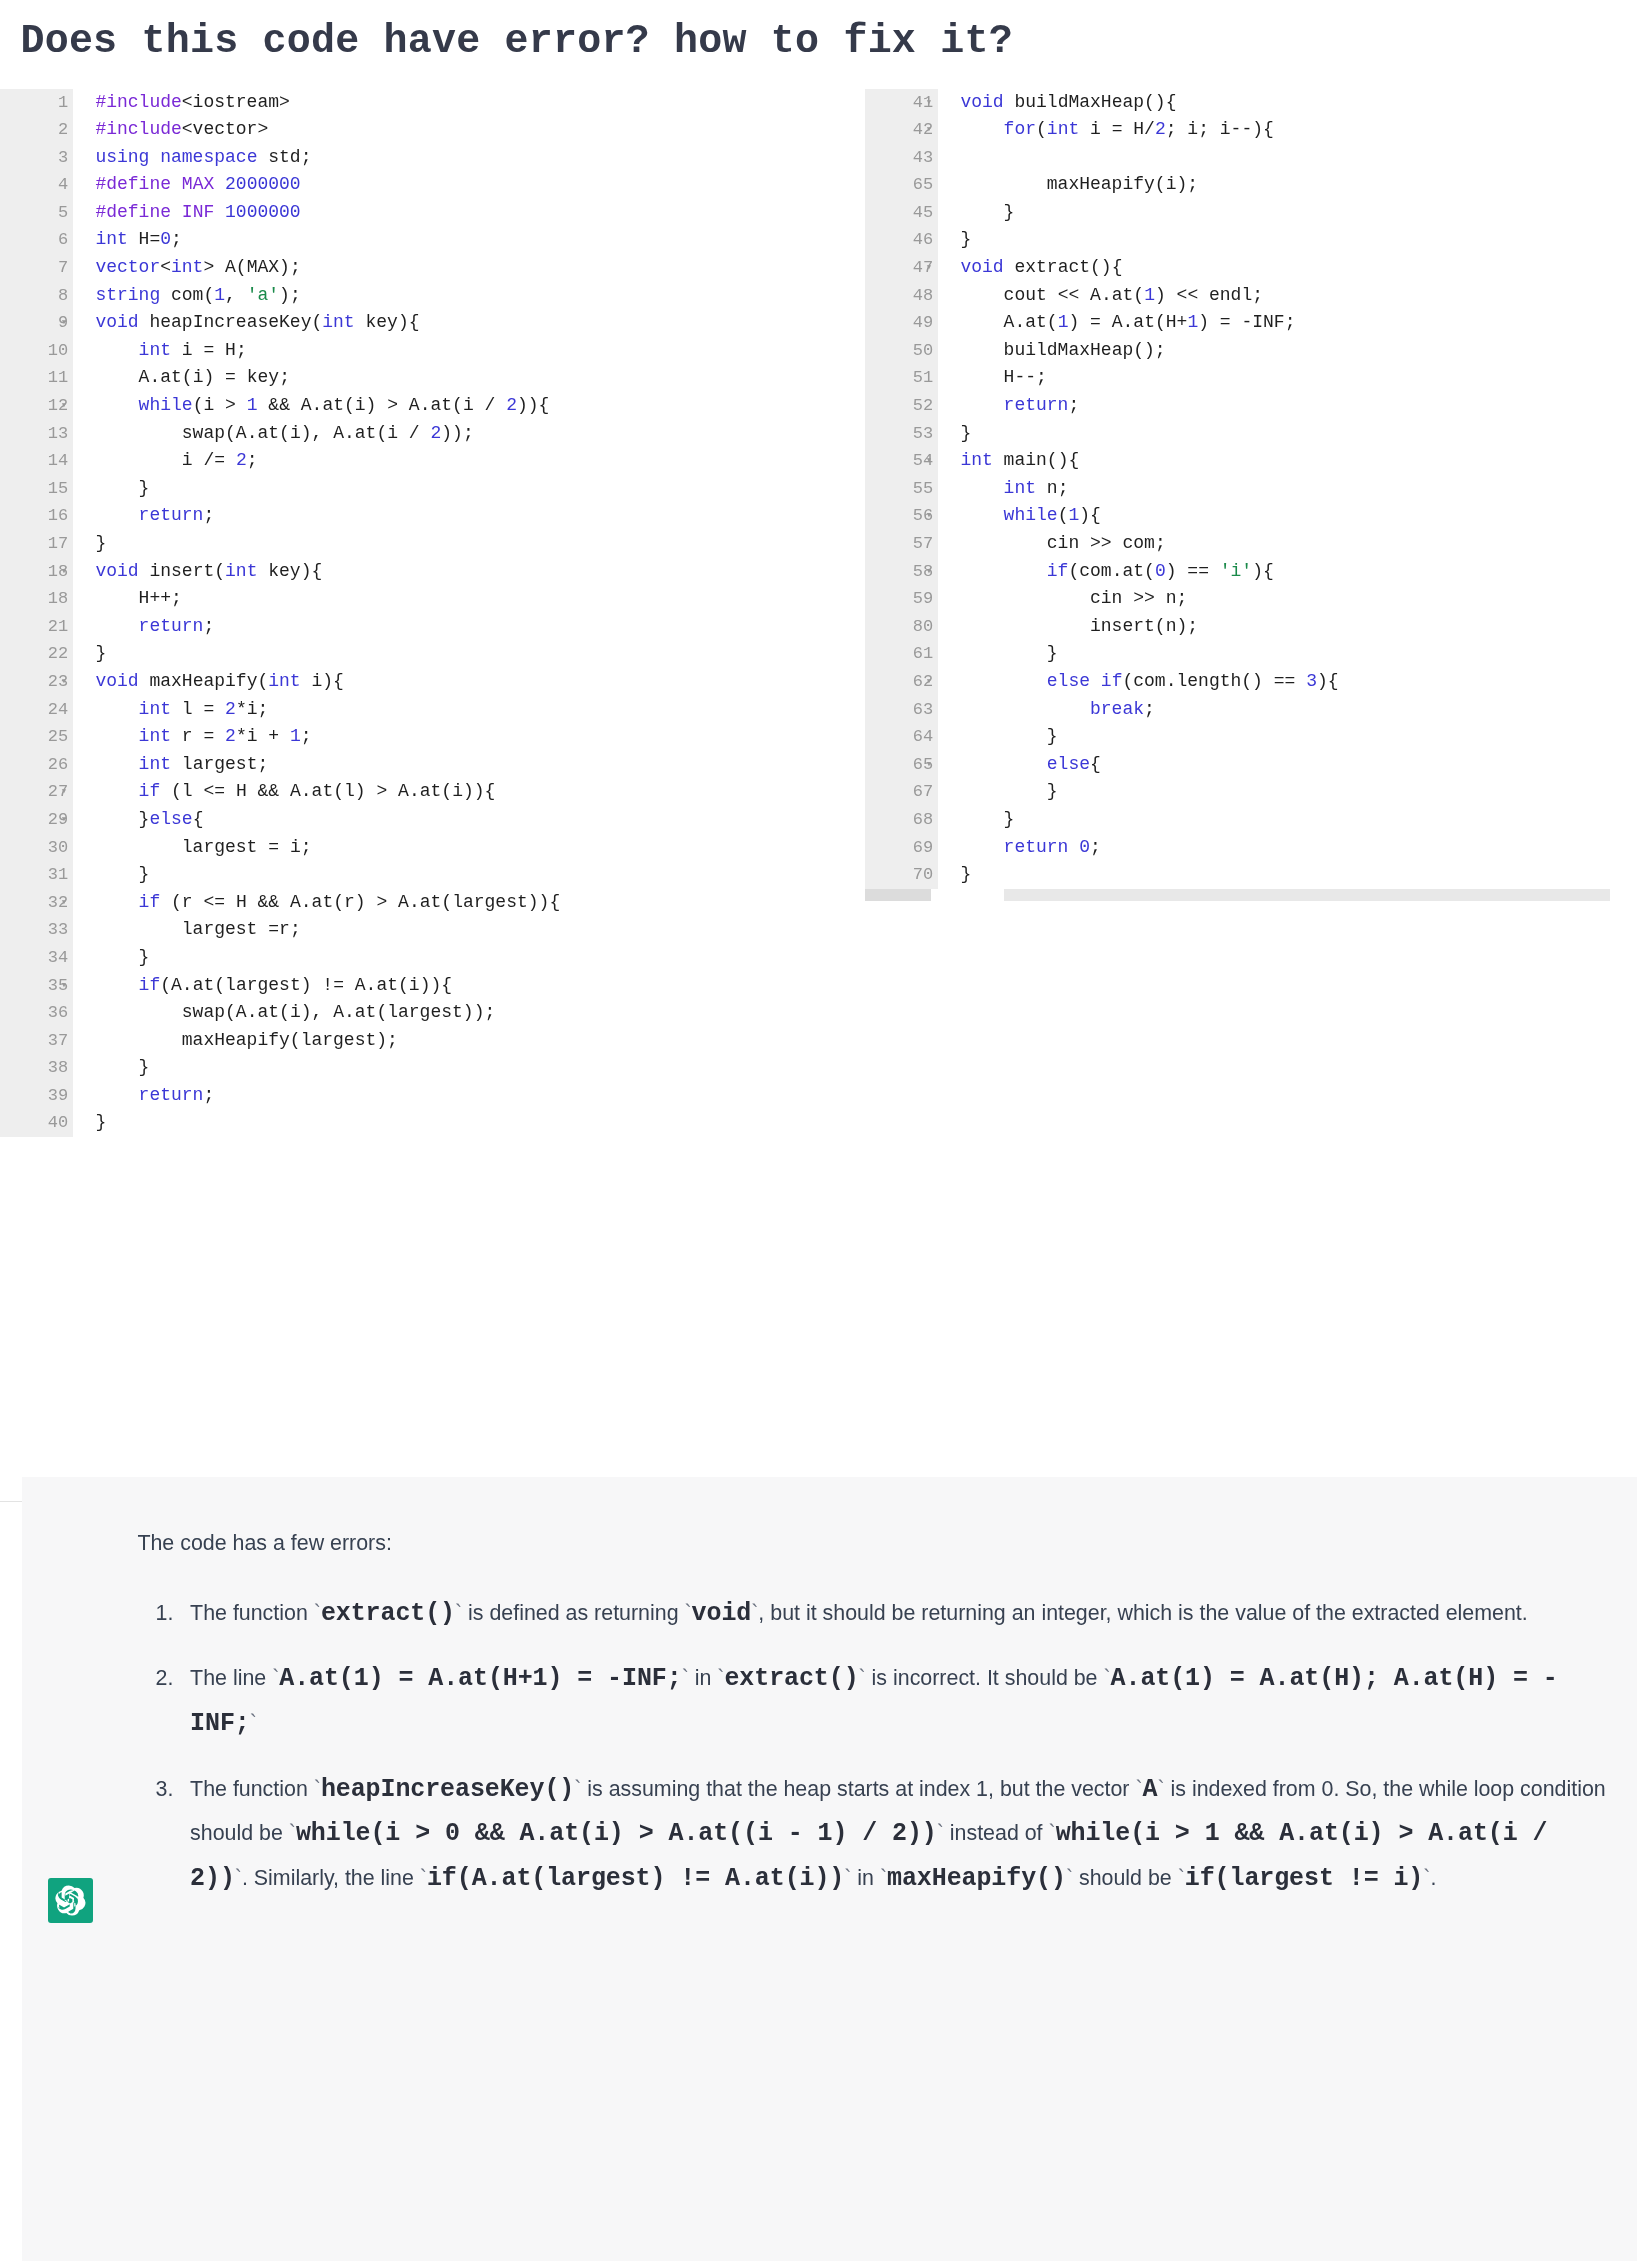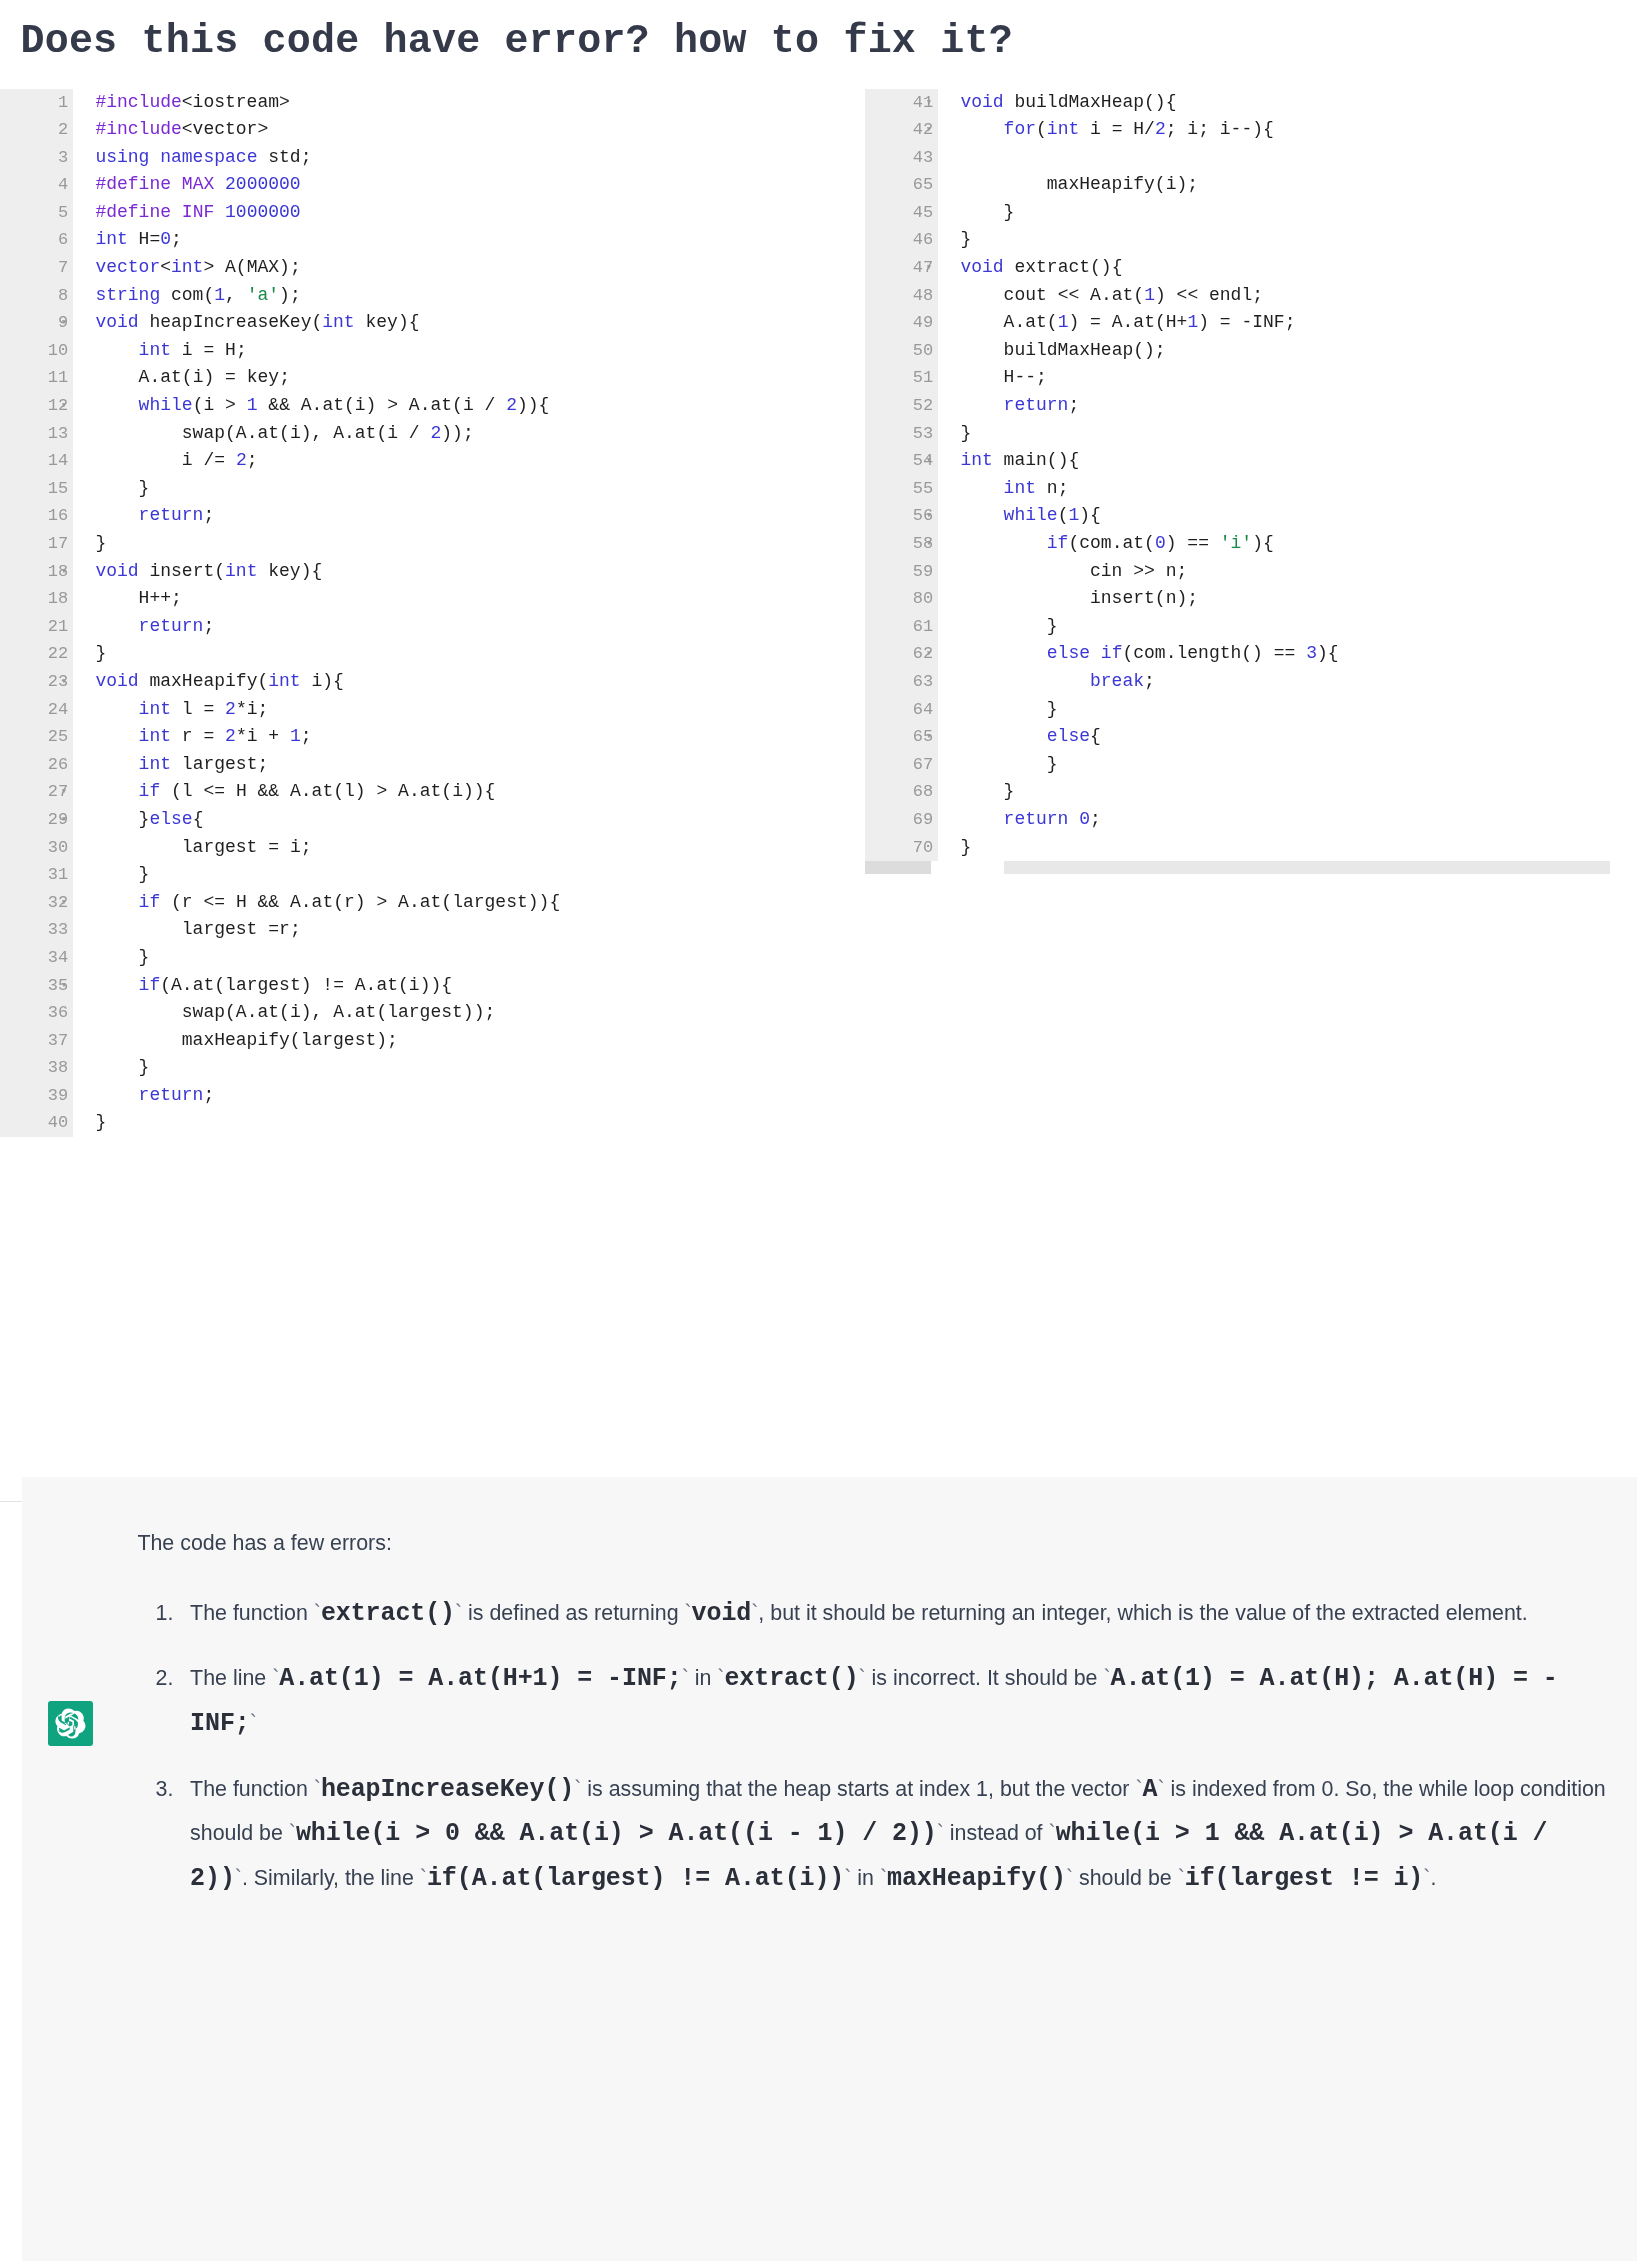--- a/index.html
+++ b/index.html
@@ -129,21 +129,21 @@
     left: 22.4px;
     right: 0;
     top: 1477px;
     bottom: 0;
     background: #f7f7f8;
     padding: 38px 0 0 0;
     box-sizing: border-box;
   }
   .answer-row {
     display: flex;
-    align-items: center;
+    align-items: flex-end;
   }
   .gpt-logo {
     width: 45px;
     height: 45px;
     min-width: 45px;
     background: #10a37f;
     border-radius: 2.9px;
     margin-left: 26px;
     margin-top: 8.8px;
     display: flex;
@@ -249,20 +249,21 @@
           <div class="code-line"><div class="gutter">47<span class="fold"></span></div><div class="code-text"><span class="kw">void</span> <span class="pln">extract</span><span class="op">(</span><span class="op">)</span><span class="op">{</span></div></div>
           <div class="code-line"><div class="gutter">48</div><div class="code-text">    <span class="pln">cout</span> <span class="op">&lt;</span><span class="op">&lt;</span> <span class="pln">A</span><span class="op">.</span><span class="pln">at</span><span class="op">(</span><span class="num">1</span><span class="op">)</span> <span class="op">&lt;</span><span class="op">&lt;</span> <span class="pln">endl</span><span class="op">;</span></div></div>
           <div class="code-line"><div class="gutter">49</div><div class="code-text">    <span class="pln">A</span><span class="op">.</span><span class="pln">at</span><span class="op">(</span><span class="num">1</span><span class="op">)</span> <span class="op">=</span> <span class="pln">A</span><span class="op">.</span><span class="pln">at</span><span class="op">(</span><span class="pln">H</span><span class="op">+</span><span class="num">1</span><span class="op">)</span> <span class="op">=</span> <span class="op">-</span><span class="pln">INF</span><span class="op">;</span></div></div>
           <div class="code-line"><div class="gutter">50</div><div class="code-text">    <span class="pln">buildMaxHeap</span><span class="op">(</span><span class="op">)</span><span class="op">;</span></div></div>
           <div class="code-line"><div class="gutter">51</div><div class="code-text">    <span class="pln">H</span><span class="op">-</span><span class="op">-</span><span class="op">;</span></div></div>
           <div class="code-line"><div class="gutter">52</div><div class="code-text">    <span class="kw">return</span><span class="op">;</span></div></div>
           <div class="code-line"><div class="gutter">53</div><div class="code-text"><span class="op">}</span></div></div>
           <div class="code-line"><div class="gutter">54<span class="fold"></span></div><div class="code-text"><span class="kw">int</span> <span class="pln">main</span><span class="op">(</span><span class="op">)</span><span class="op">{</span></div></div>
           <div class="code-line"><div class="gutter">55</div><div class="code-text">    <span class="kw">int</span> <span class="pln">n</span><span class="op">;</span></div></div>
           <div class="code-line"><div class="gutter">56<span class="fold"></span></div><div class="code-text">    <span class="kw">while</span><span class="op">(</span><span class="num">1</span><span class="op">)</span><span class="op">{</span></div></div>
+          <div class="code-line"><div class="gutter">57</div><div class="code-text">        <span class="pln">cin</span> <span class="op">&gt;</span><span class="op">&gt;</span> <span class="pln">com</span><span class="op">;</span></div></div>
           <div class="code-line"><div class="gutter">58<span class="fold"></span></div><div class="code-text">        <span class="kw">if</span><span class="op">(</span><span class="pln">com</span><span class="op">.</span><span class="pln">at</span><span class="op">(</span><span class="num">0</span><span class="op">)</span> <span class="op">=</span><span class="op">=</span> <span class="str">'i'</span><span class="op">)</span><span class="op">{</span></div></div>
           <div class="code-line"><div class="gutter">59</div><div class="code-text">            <span class="pln">cin</span> <span class="op">&gt;</span><span class="op">&gt;</span> <span class="pln">n</span><span class="op">;</span></div></div>
           <div class="code-line"><div class="gutter">80</div><div class="code-text">            <span class="pln">insert</span><span class="op">(</span><span class="pln">n</span><span class="op">)</span><span class="op">;</span></div></div>
           <div class="code-line"><div class="gutter">61</div><div class="code-text">        <span class="op">}</span></div></div>
           <div class="code-line"><div class="gutter">62<span class="fold"></span></div><div class="code-text">        <span class="kw">else</span> <span class="kw">if</span><span class="op">(</span><span class="pln">com</span><span class="op">.</span><span class="pln">length</span><span class="op">(</span><span class="op">)</span> <span class="op">=</span><span class="op">=</span> <span class="num">3</span><span class="op">)</span><span class="op">{</span></div></div>
           <div class="code-line"><div class="gutter">63</div><div class="code-text">            <span class="kw">break</span><span class="op">;</span></div></div>
           <div class="code-line"><div class="gutter">64</div><div class="code-text">        <span class="op">}</span></div></div>
           <div class="code-line"><div class="gutter">65<span class="fold"></span></div><div class="code-text">        <span class="kw">else</span><span class="op">{</span></div></div>
           <div class="code-line"><div class="gutter">67</div><div class="code-text">        <span class="op">}</span></div></div>
           <div class="code-line"><div class="gutter">68</div><div class="code-text">    <span class="op">}</span></div></div>

